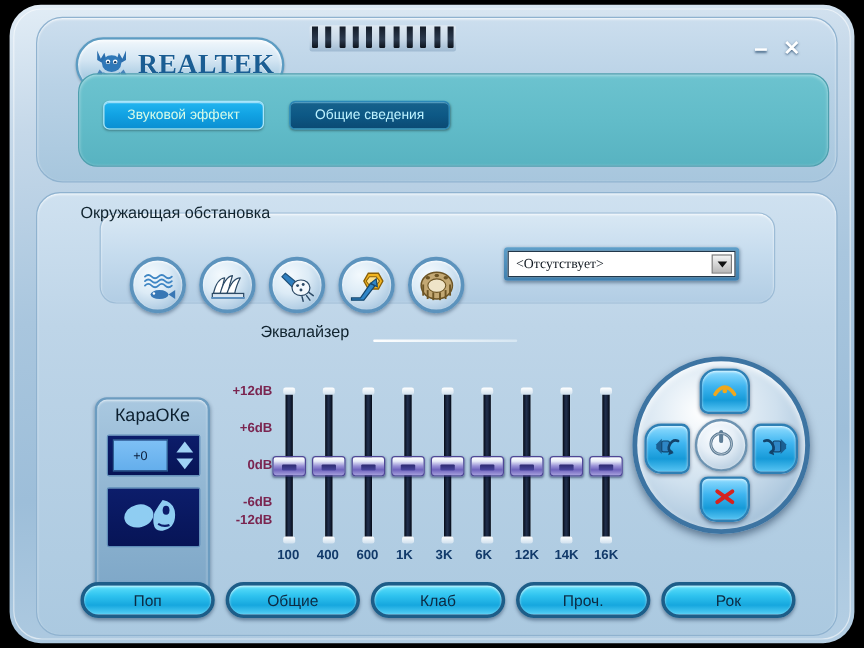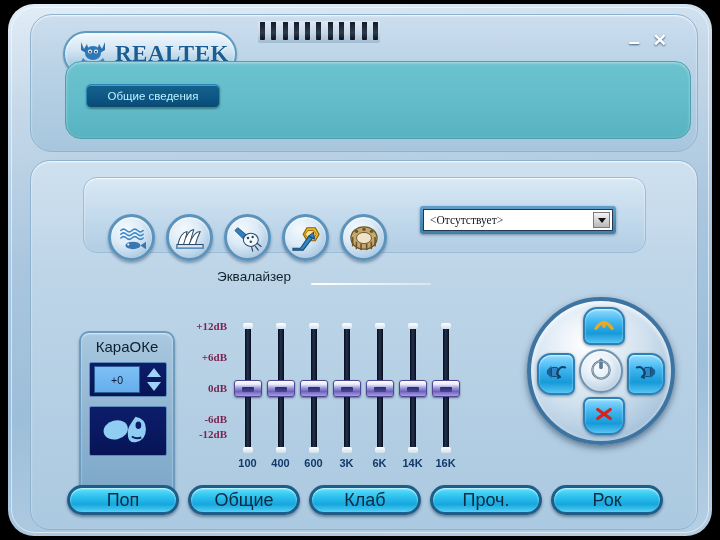--- a/index.html
+++ b/index.html
@@ -275,33 +275,33 @@
     background: linear-gradient(180deg,#0c1d6b 0%,#071456 100%);
     border: 1px solid #5e8cb8;
     border-radius: 2px;
     display: flex; align-items: center; justify-content: center;
     cursor: pointer;
   }
 
   
   .eq-area { position: absolute; left: 148px; top: 163px; width: 400px; height: 150px; }
   .eq-scale {
-    position: absolute; left: 0; top: 0; width: 48px; height: 128px; font-family: Liberation Serif, serif;
+    position: absolute; left: 0; top: 0; width: 48px; height: 128px;
   }
   .eq-scale div {
     position: absolute; right: 0;
     font-size: 11px; font-weight: bold;
     color: #7a2550;
     white-space: nowrap;
   }
   .eq-sliders {
     position: absolute; left: 52px; top: 0;
     display: flex; gap: 0;
   }
-  .eq-band { width: 33px; display: flex; flex-direction: column; align-items: center; }
+  .eq-band { width: 33px; display: flex; flex-direction: column; }
   .slider {
     position: relative;
     width: 20px; height: 128px;
     display: flex; justify-content: center;
     cursor: pointer;
   }
   .slider-track {
     position: absolute; top: 2px;
     width: 6px; height: 124px;
     background: linear-gradient(90deg,#0a1326 0%,#22304d 45%,#0a1326 100%);
@@ -376,21 +376,21 @@
     left: 36px; bottom: 14px;
     width: 596px; height: 30px;
     display: flex; justify-content: space-between;
   }
   .preset-btn {
     width: 112px; height: 30px;
     border-radius: 15px;
     background: linear-gradient(180deg,#5ee0fb 0%,#2fc3ef 35%,#16a7de 68%,#54cff5 100%);
     border: 3px solid #1d5d88;
     display: flex; align-items: center; justify-content: center;
-    font-size: 18px; color: #0c2a42;
+    font-size: 13px; color: #0c2a42;
     box-shadow: inset 0 1px 2px rgba(255,255,255,.75), 0 2px 3px rgba(0,25,55,.4);
     cursor: pointer;
   }
 </style>
 </head>
 <body>
 
 <div id="app">
 
   <div class="window-shell">
@@ -431,20 +431,21 @@
         <span class="logo-text">REALTEK</span>
       </div>
 
       <div class="win-buttons">
         <span class="win-btn min">–</span>
         <span class="win-btn">✕</span>
       </div>
 
       <div class="tab-panel">
         <div class="tabs">
+          <div class="tab t1 active">Звуковой эффект</div>
           <div class="tab t3">Общие сведения</div>
         </div>
       </div>
     </div>
 
     <div class="body-section">
 
       <div class="env-group">
         <div class="env-icons">
 
@@ -531,20 +532,21 @@
         <div class="env-select-wrap">
           <div class="env-select">
             <span>&lt;Отсутствует&gt;</span>
             <span class="arrow-box">
               <span class="caret-down"></span>
             </span>
           </div>
         </div>
       </div>
 
+      <div class="group-title env-title">Окружающая обстановка</div>
 
       <div class="group-title eq-title">Эквалайзер</div>
       <div class="group-rule eq-rule"></div>
 
       <div class="karaoke-panel">
         <div class="karaoke-title">КараОКе</div>
 
         <div class="karaoke-spin">
           <div class="spin-value">+0</div>
           <div class="spin-arrows">
@@ -600,20 +602,29 @@
           <div class="eq-band">
             <div class="slider">
               <div class="slider-track"></div>
               <div class="slider-cap top"></div>
               <div class="slider-cap bottom"></div>
               <div class="slider-thumb" style="top:56px"></div>
             </div>
             <div class="band-label">600</div>
           </div>
 
+          <div class="eq-band">
+            <div class="slider">
+              <div class="slider-track"></div>
+              <div class="slider-cap top"></div>
+              <div class="slider-cap bottom"></div>
+              <div class="slider-thumb" style="top:56px"></div>
+            </div>
+            <div class="band-label">1K</div>
+          </div>
 
           <div class="eq-band">
             <div class="slider">
               <div class="slider-track"></div>
               <div class="slider-cap top"></div>
               <div class="slider-cap bottom"></div>
               <div class="slider-thumb" style="top:56px"></div>
             </div>
             <div class="band-label">3K</div>
           </div>
@@ -621,20 +632,29 @@
           <div class="eq-band">
             <div class="slider">
               <div class="slider-track"></div>
               <div class="slider-cap top"></div>
               <div class="slider-cap bottom"></div>
               <div class="slider-thumb" style="top:56px"></div>
             </div>
             <div class="band-label">6K</div>
           </div>
 
+          <div class="eq-band">
+            <div class="slider">
+              <div class="slider-track"></div>
+              <div class="slider-cap top"></div>
+              <div class="slider-cap bottom"></div>
+              <div class="slider-thumb" style="top:56px"></div>
+            </div>
+            <div class="band-label">12K</div>
+          </div>
 
           <div class="eq-band">
             <div class="slider">
               <div class="slider-track"></div>
               <div class="slider-cap top"></div>
               <div class="slider-cap bottom"></div>
               <div class="slider-thumb" style="top:56px"></div>
             </div>
             <div class="band-label">14K</div>
           </div>

